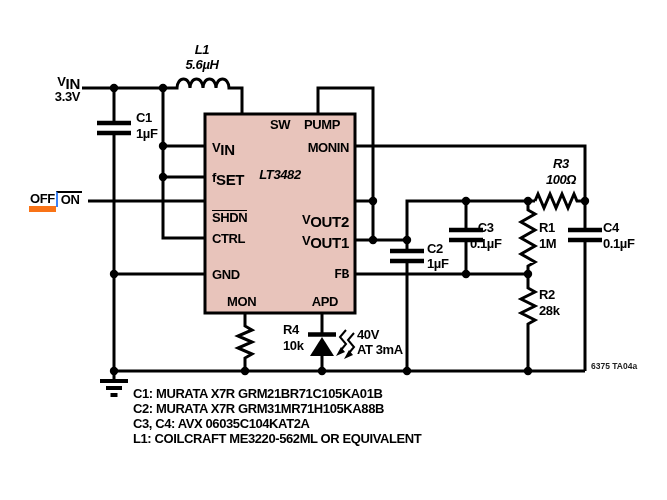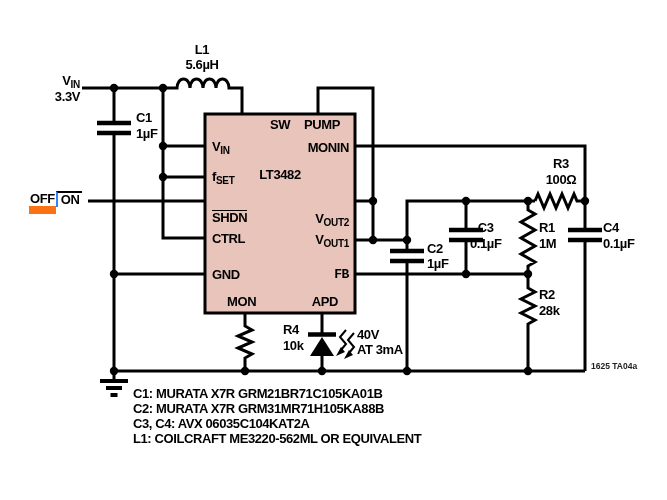--- a/index.html
+++ b/index.html
@@ -1,25 +1,25 @@
 <!DOCTYPE html>
 <html><head>
 <meta charset="utf-8">
 <style>
   html,body{margin:0;padding:0;background:#fff;}
   #stage{position:relative;width:667px;height:500px;background:#fff;overflow:hidden;
          font-family:"Liberation Sans",sans-serif;}
   #schematic-svg{position:absolute;left:0;top:0;}
   .lbl{position:absolute;font:bold 13px/15px "Liberation Sans",sans-serif;
        letter-spacing:-0.4px;color:#000;white-space:nowrap;}
-  .ctr{text-align:center;}
+  .ctr{text-align:center;font-style:italic;}
   .rgt{text-align:right;}
-  .sb{font-size:10px;position:relative;top:2.5px;letter-spacing:-0.3px;}
+  .sb{font-size:15px;position:relative;top:2.5px;letter-spacing:-0.3px;}
   .ovl{display:inline-block;border-top:1.5px solid #000;padding-top:0px;line-height:13px;}
-  .off-seg{display:inline-block;border-bottom:8px solid #f97316;padding:0 1px 0 1px;line-height:14px;}
+  .off-seg{display:inline-block;border-bottom:6px solid #f97316;padding:0 1px 0 1px;line-height:14px;}
   .on-seg{display:inline-block;border-top:2px solid #000;border-left:2px solid #3b82f6;
           padding:0 2px 0 3px;line-height:14px;margin-bottom:2px;vertical-align:top;}
   .ic-pins{position:absolute;left:205px;top:114px;width:150px;height:199px;}
   .ic-pins .lbl{position:absolute;}
   .fig-id{position:absolute;font:bold 8.5px "Liberation Sans",sans-serif;color:#222;
           letter-spacing:0;}
   .notes{position:absolute;left:133px;top:386px;font:bold 13px/15px "Liberation Sans",sans-serif;
          letter-spacing:-0.4px;color:#000;}
 </style>
 </head>
@@ -187,21 +187,21 @@
   <div class="lbl ctr" style="left:530px;top:156px;width:62px;line-height:16px;">
     <div>R3</div>
     <div>100Ω</div>
   </div>
 
   <div class="lbl" style="left:539px;top:287px;line-height:16px;">
     <div>R2</div>
     <div>28k</div>
   </div>
 
-  <div class="fig-id" style="left:591px;top:361px;">1625 TA04a</div>
+  <div class="fig-id" style="left:591px;top:361px;">6375 TA04a</div>
 
   <div class="notes">
     <div>C1: MURATA X7R GRM21BR71C105KA01B</div>
     <div>C2: MURATA X7R GRM31MR71H105KA88B</div>
     <div>C3, C4: AVX 06035C104KAT2A</div>
     <div>L1: COILCRAFT ME3220-562ML OR EQUIVALENT</div>
   </div>
 
 </div>
 

